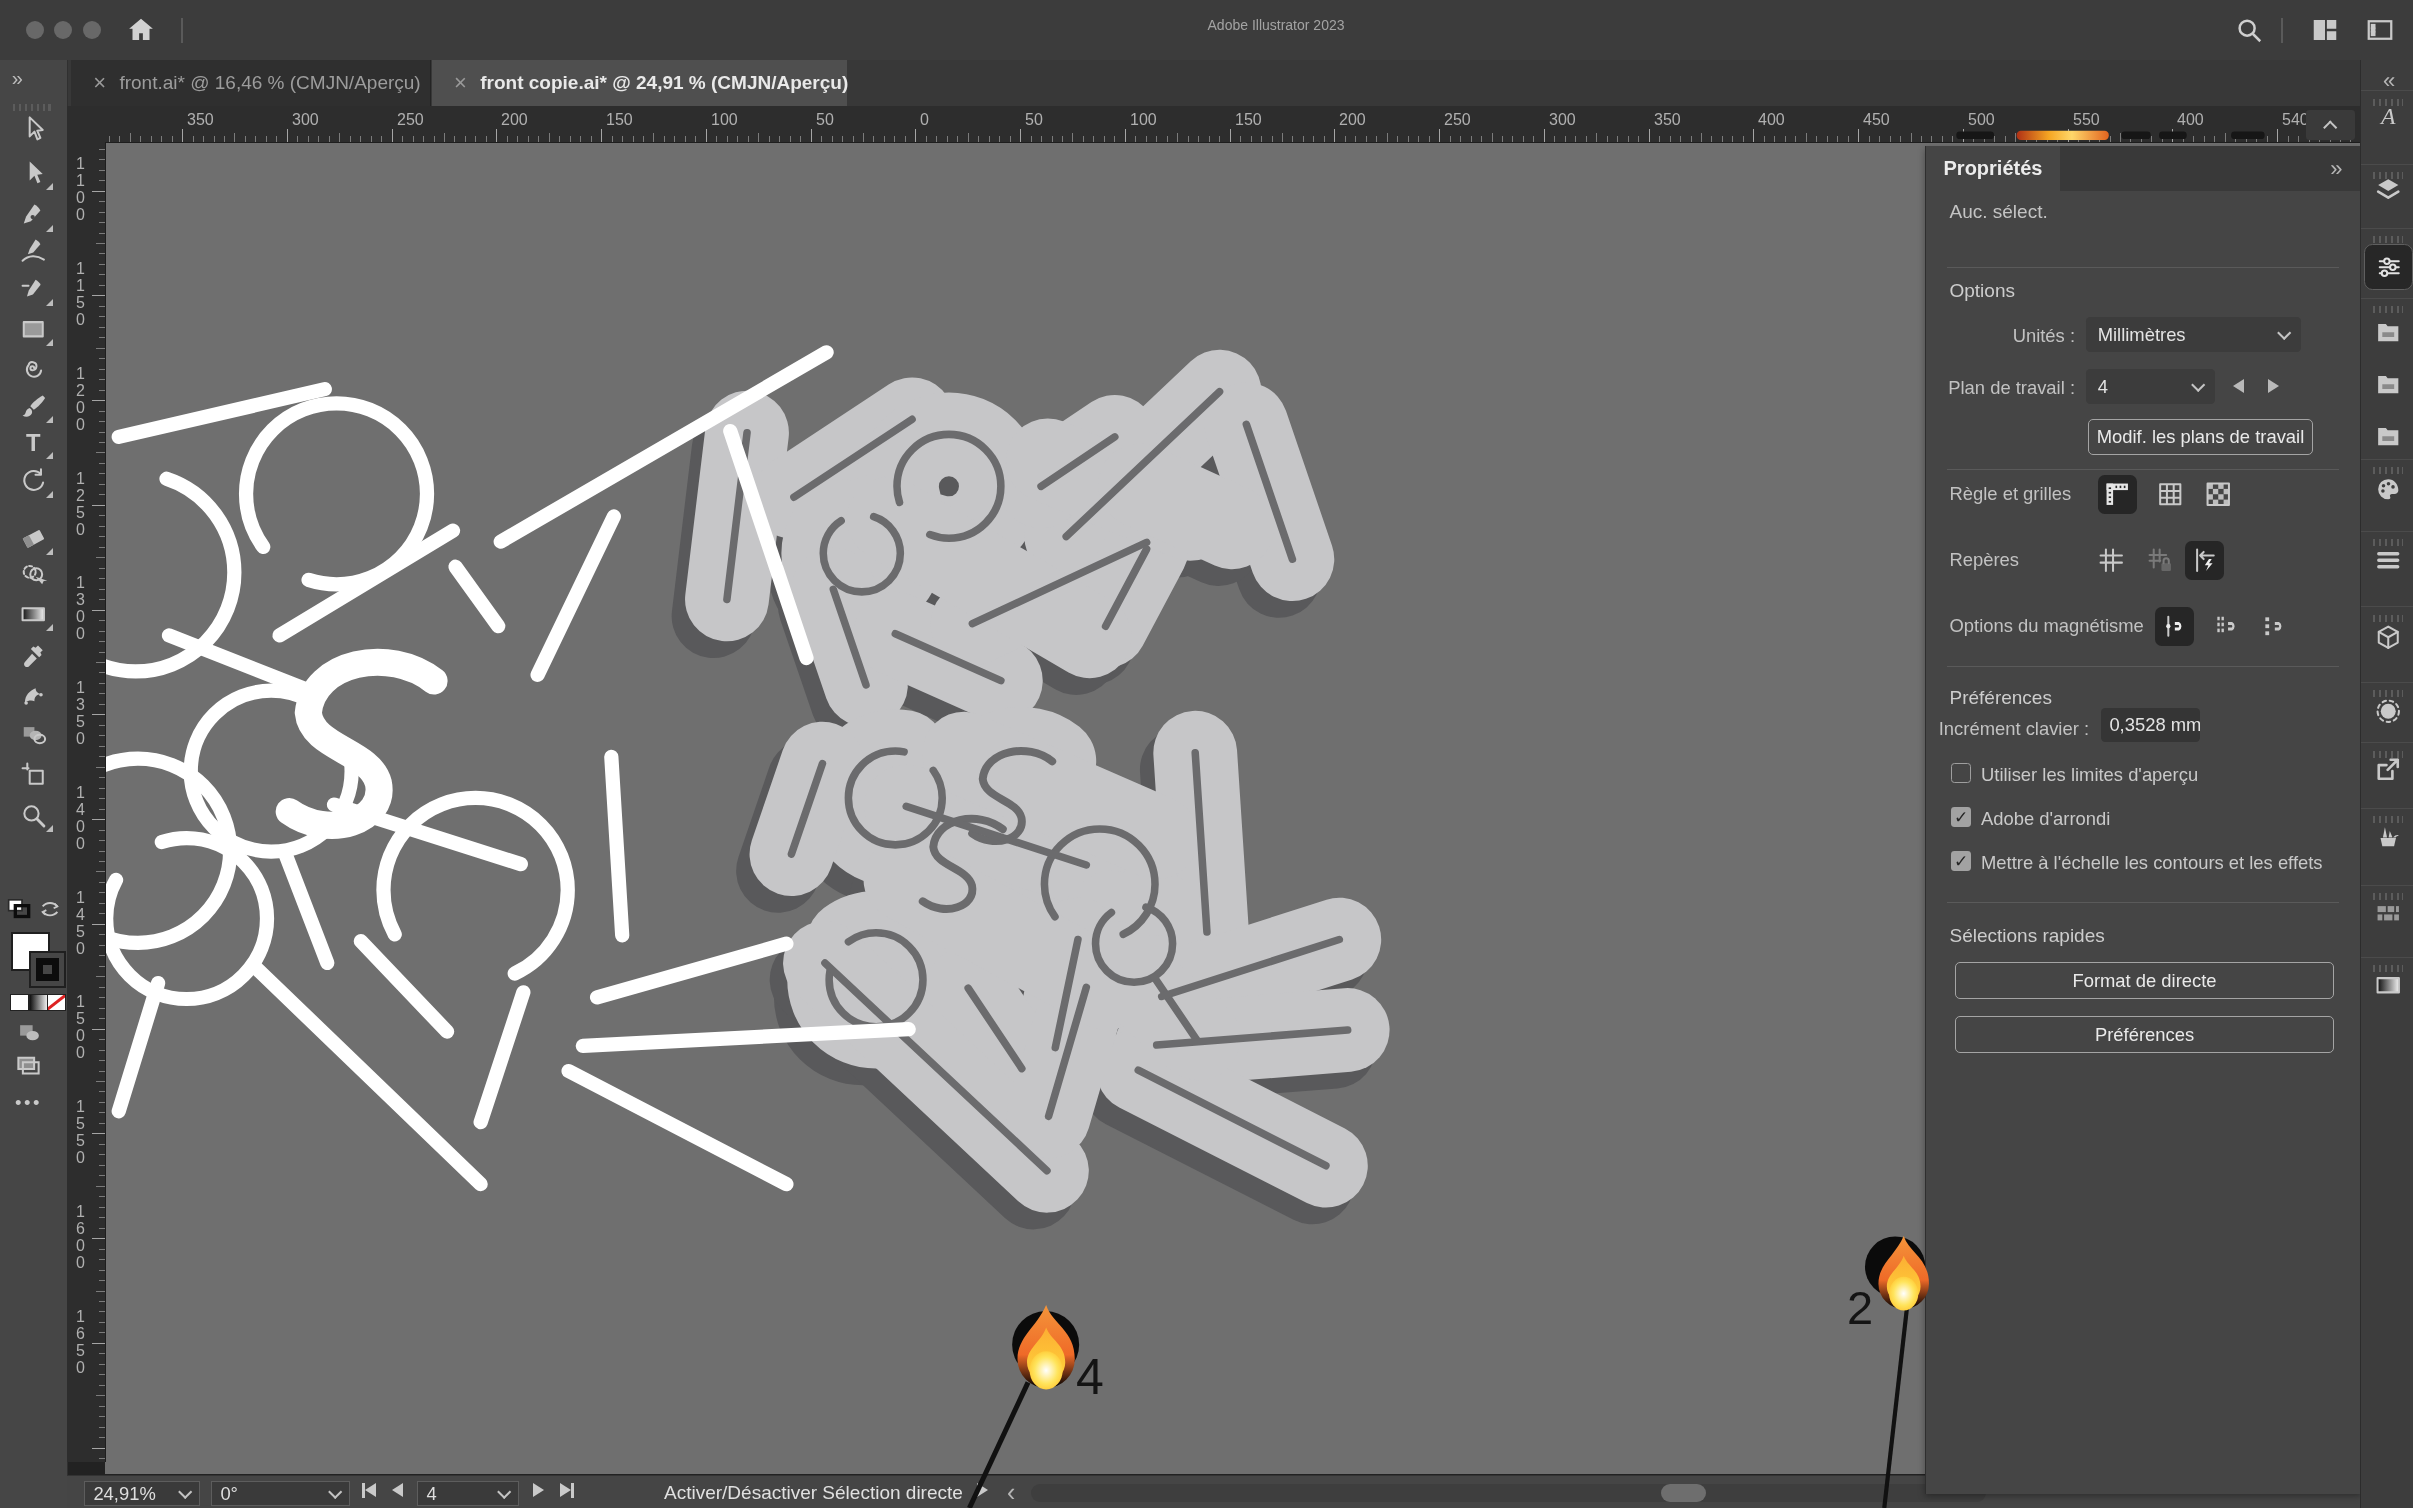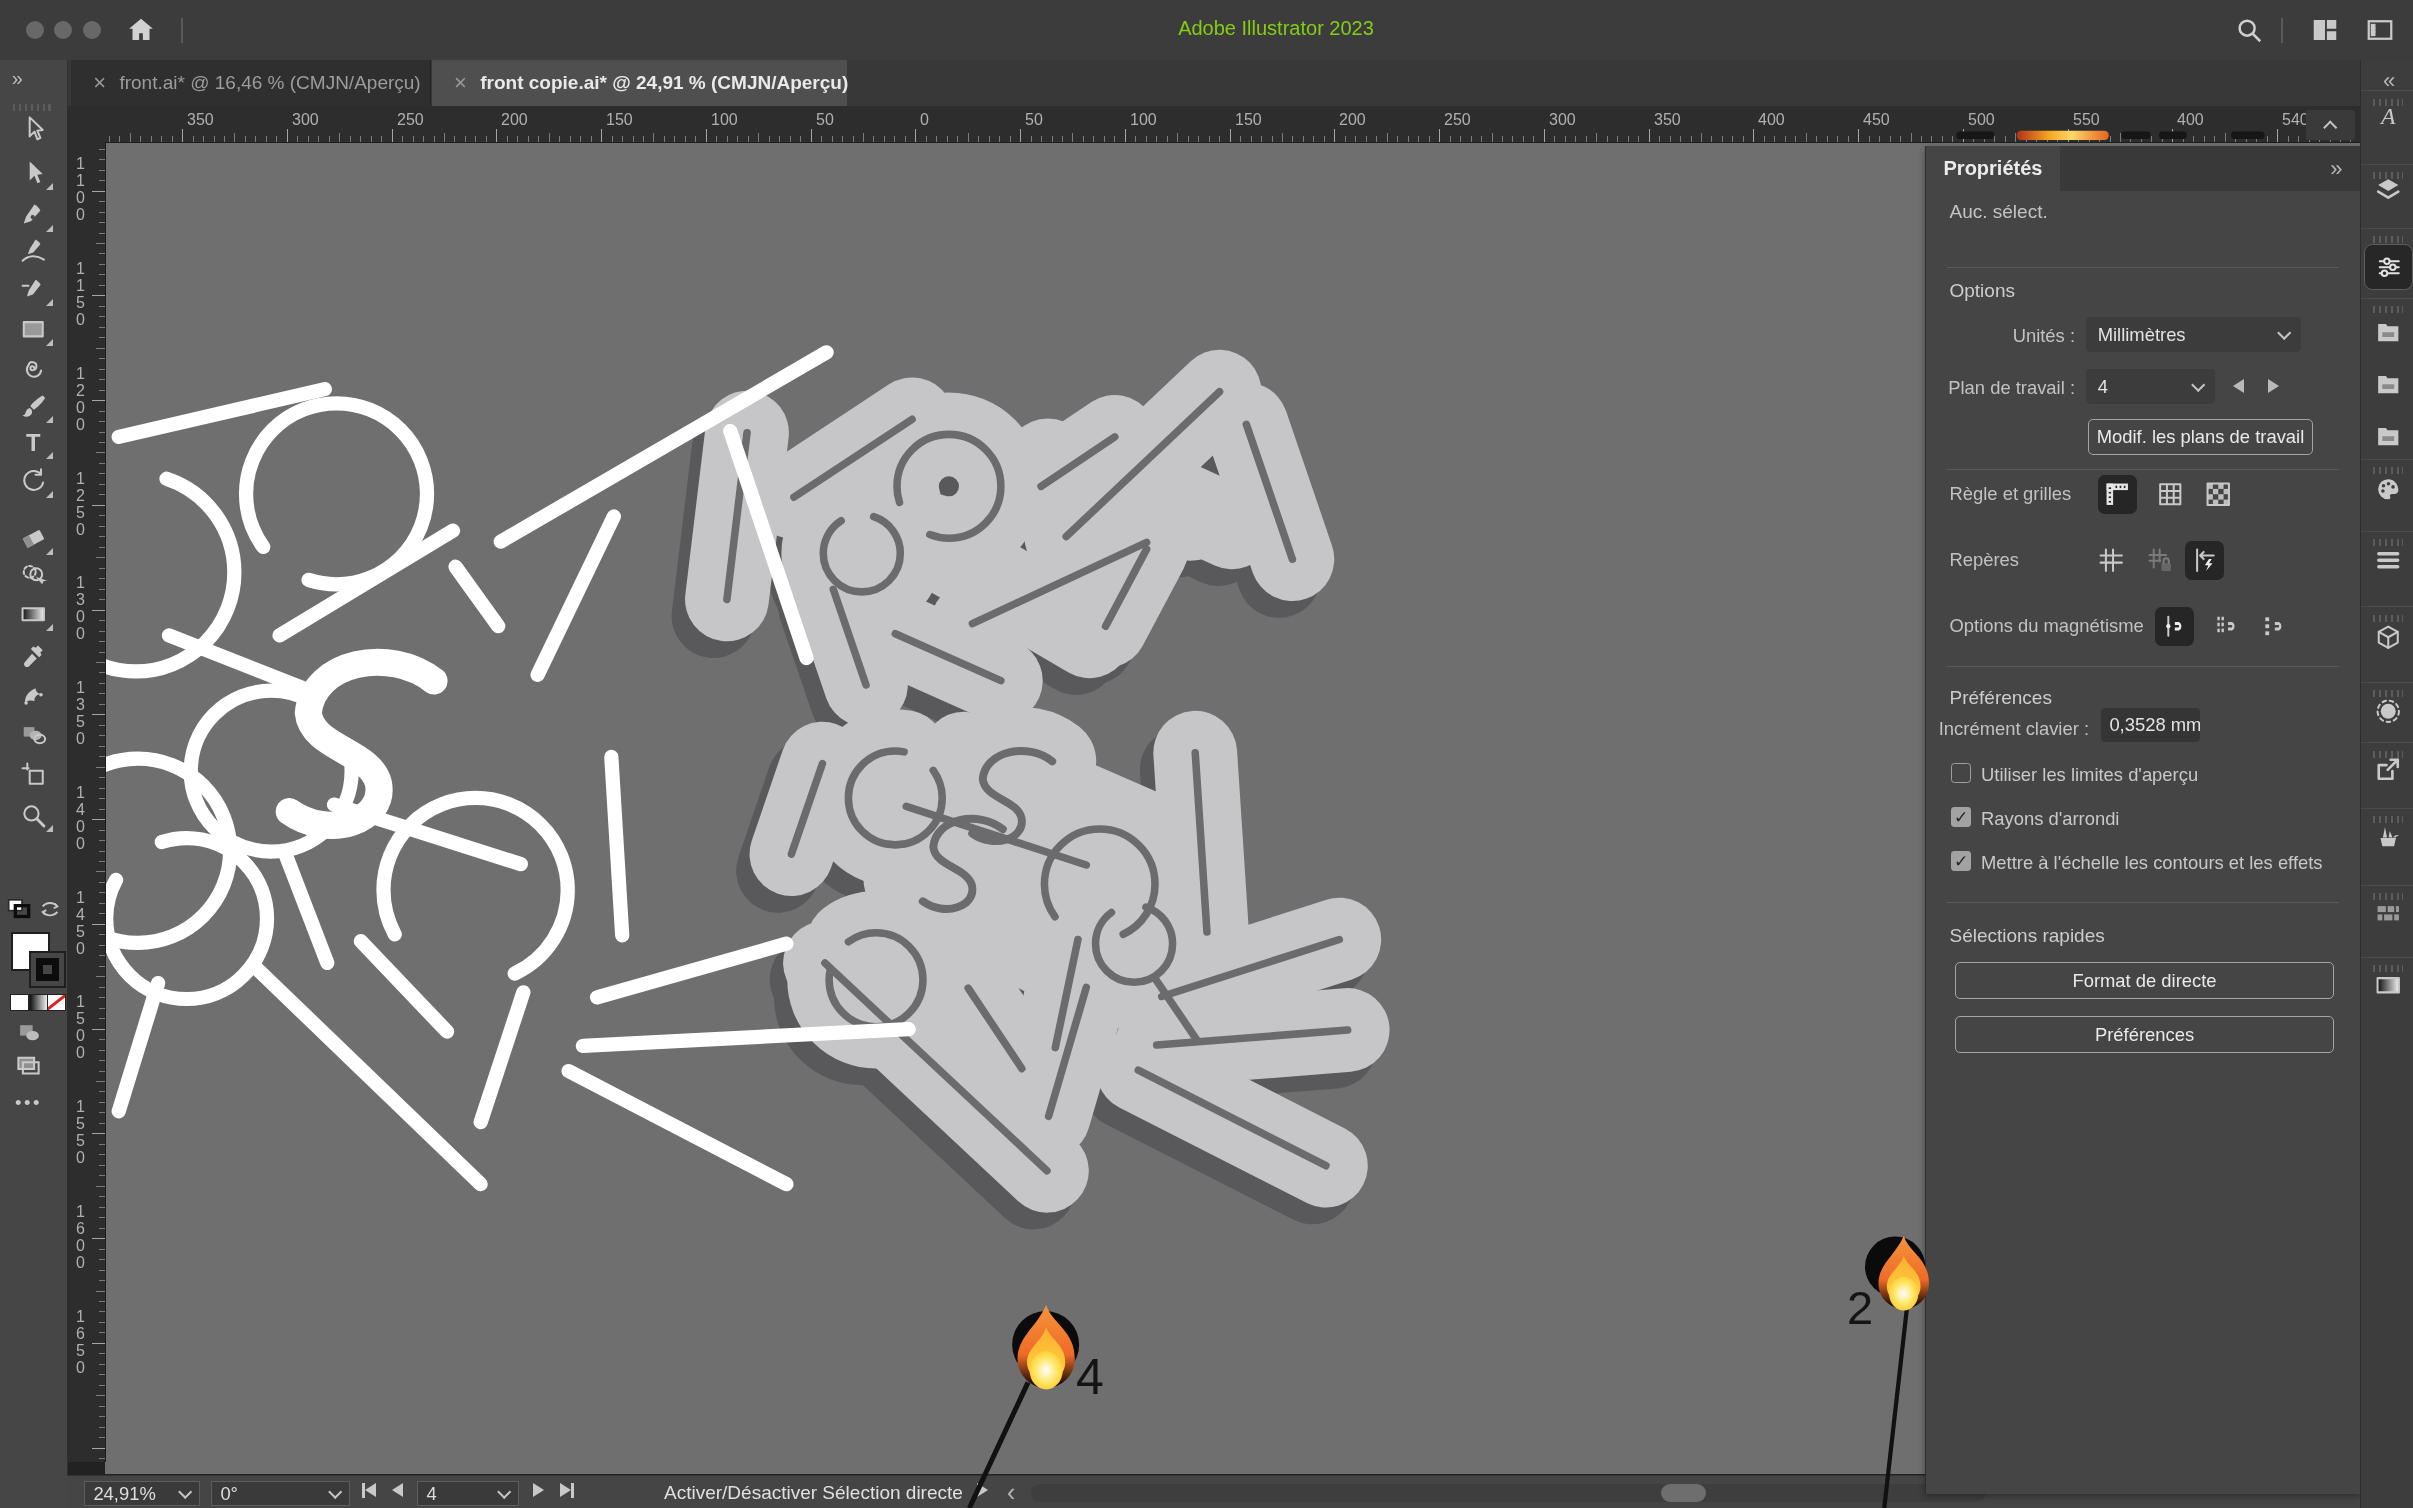--- a/index.html
+++ b/index.html
@@ -3,21 +3,21 @@
 <meta charset="utf-8">
 <style>
   html,body{margin:0;padding:0;background:#222;}
   #root{position:relative;width:2413px;height:1508px;overflow:hidden;
         font-family:"Liberation Sans","DejaVu Sans",sans-serif;
         -webkit-font-smoothing:antialiased;color:#c9c9c9;}
   .abs{position:absolute;}
   
   #titlebar{left:0;top:0;width:2413px;height:60px;background:#3c3c3c;border-bottom:0.8px solid #2a2a2a;}
   .traffic{width:18.4px;height:18.4px;border-radius:50%;background:#686868;top:21px;}
-  #title-text{top:17px;font-size:20px;color:#84cc16;white-space:nowrap;transform:translateX(-50%);}
+  #title-text{top:17px;font-size:14px;color:#a3a3a3;white-space:nowrap;transform:translateX(-50%);}
   .tb-divider{width:1.7px;height:25px;background:#5a5a5a;top:17.6px;}
   .tb-icon{top:15px;width:30px;height:30px;}
   
   #tabbar{left:67px;top:60px;width:2293px;height:46px;background:#383838;border-bottom:0.8px solid #262626;}
   .tab{position:absolute;top:0;height:46px;display:flex;align-items:center;gap:13.4px;padding:0 22px;box-sizing:border-box;}
   .tab.inactive{background:#2f2f2f;color:#9c9c9c;border-right:0.8px solid #242424;}
   .tab.active{background:#4f4f4f;color:#e9e9e9;}
   .tab .close{font-size:22px;line-height:22px;color:#9a9a9a;}
   .tab .label{font-size:19px;white-space:nowrap;font-weight:bold;}
   .tab.inactive .label{font-weight:normal;}
@@ -1057,21 +1057,21 @@
 
     <div class="psec" style="top:541px;">Préférences</div>
     <div class="plabel" style="left:0;top:572px;width:163px;">Incrément clavier :</div>
     <div class="pselect" style="left:175px;top:562px;width:99px;height:34px;background:#353535;overflow:hidden;padding:0 0 0 8.4px;">
       <span style="white-space:nowrap;">0,3528 mm</span>
     </div>
     <div id="checks-holder">
         <div class="pcheck off" style="left: 25px; top: 617px;"></div>
         <div class="pchecklabel" style="left: 55px; top: 618px;">Utiliser les limites d'aperçu</div>
         <div class="pcheck on" style="left: 25px; top: 661px;">✓</div>
-        <div class="pchecklabel" style="left: 55px; top: 662px;">Rayons d'arrondi</div>
+        <div class="pchecklabel" style="left: 55px; top: 662px;">Adobe d'arrondi</div>
         <div class="pcheck on" style="left: 25px; top: 705px;">✓</div>
         <div class="pchecklabel" style="left: 55px; top: 706px;">Mettre à l'échelle les contours et les effets</div>
       </div>
 
     <div class="pdiv" style="top:756px;"></div>
     <div class="psec" style="top:779px;">Sélections rapides</div>
     <div id="quick-btns-holder">
         <button class="pbtn-outline" style="left: 29px; top: 816px; width: 379px; height: 37px;">Format de directe</button>
         <button class="pbtn-outline" style="left: 29px; top: 870px; width: 379px; height: 37px;">Préférences</button>
       </div>

